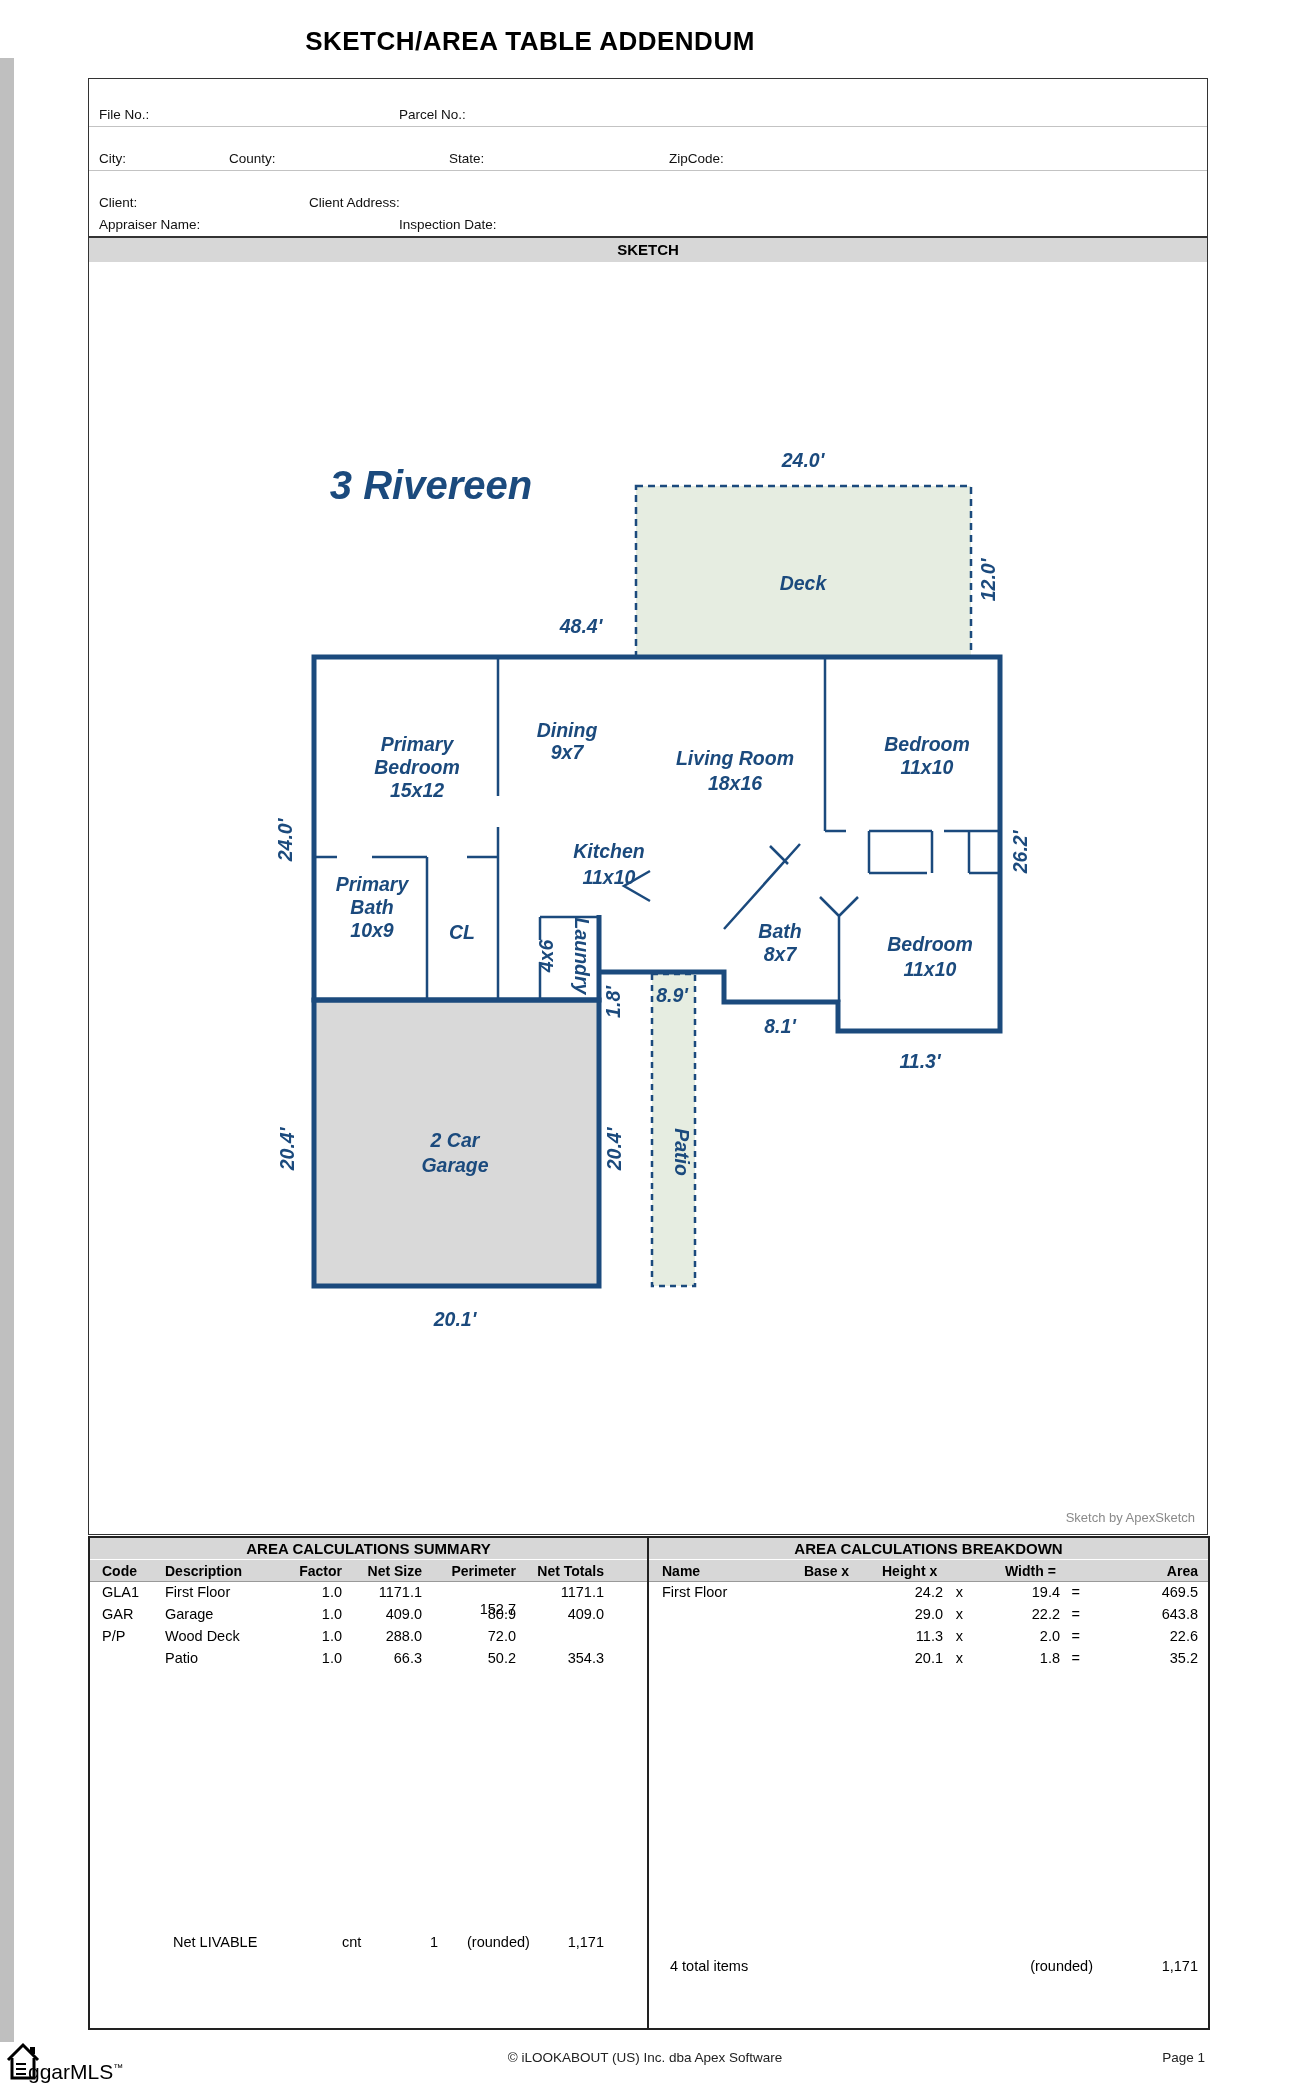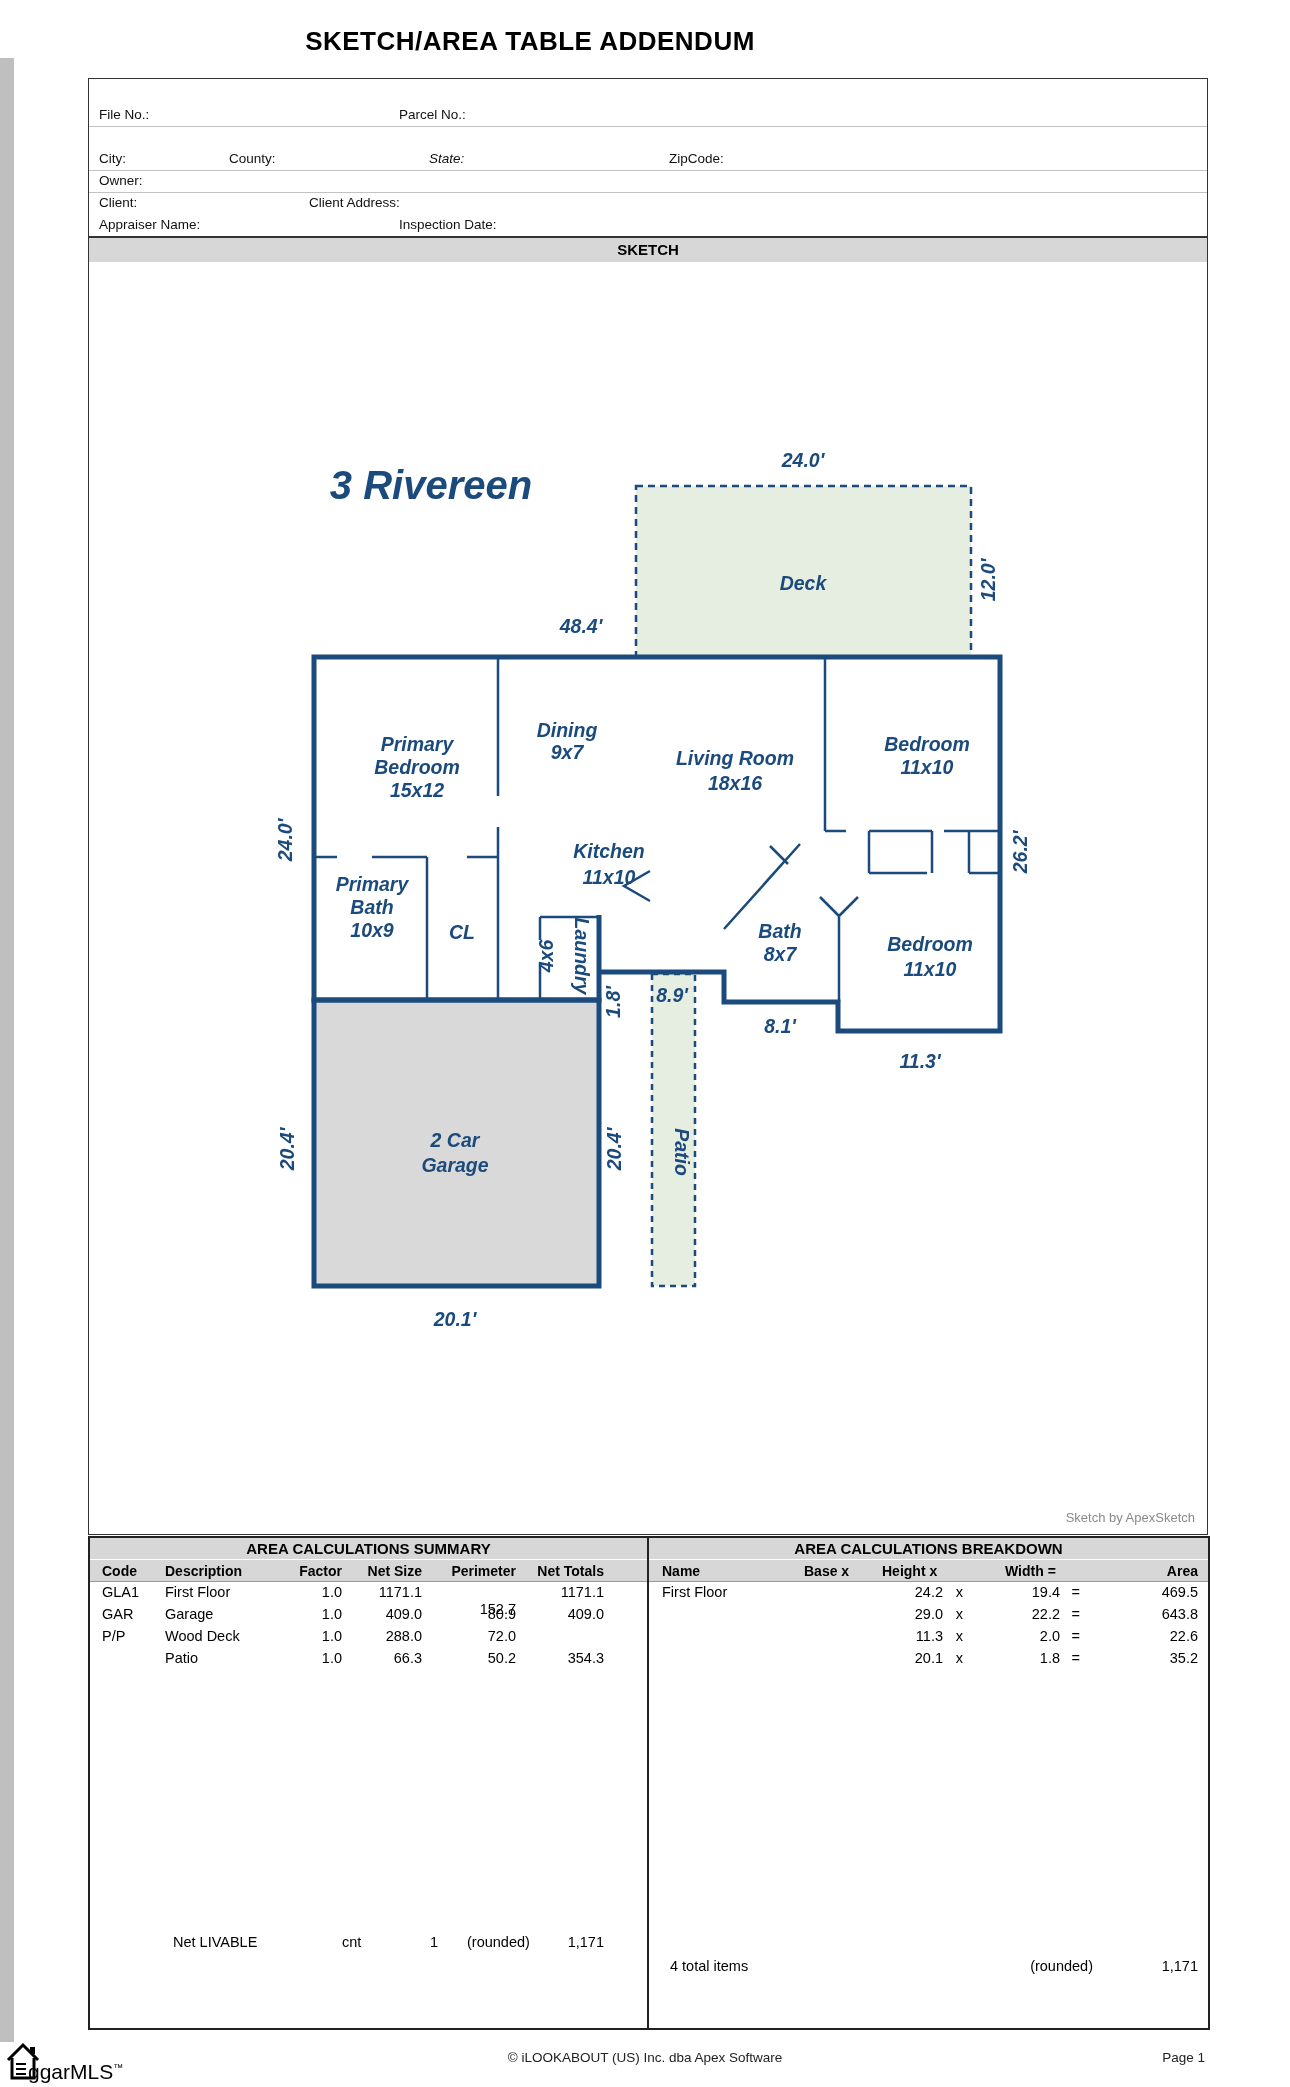--- a/index.html
+++ b/index.html
@@ -34,25 +34,22 @@
 <div class="abs page-title">SKETCH/AREA TABLE ADDENDUM</div>
 
 <div class="abs panel" style="left:88px;top:78px;width:1118px;height:157px;">
   <div class="abs formrow" style="top:25px;">
     <span class="flabel" style="left:10px;">File No.:</span>
     <span class="flabel" style="left:310px;">Parcel No.:</span>
   </div>
   <div class="abs formrow" style="top:69px;">
     <span class="flabel" style="left:10px;">City:</span>
     <span class="flabel" style="left:140px;">County:</span>
-    <span class="flabel" style="left:340px;font-style:italic;">State:</span>
+    <span class="flabel" style="left:360px;">State:</span>
     <span class="flabel" style="left:580px;">ZipCode:</span>
-  </div>
-  <div class="abs formrow" style="top:91px;">
-    <span class="flabel" style="left:10px;">Owner:</span>
   </div>
   <div class="abs formrow" style="top:135px;border-bottom:none;">
     <span class="flabel" style="left:10px;">Appraiser Name:</span>
     <span class="flabel" style="left:310px;">Inspection Date:</span>
   </div>
   <div class="abs formrow" style="top:113px;">
     <span class="flabel" style="left:10px;">Client:</span>
     <span class="flabel" style="left:220px;">Client Address:</span>
   </div>
 </div>

